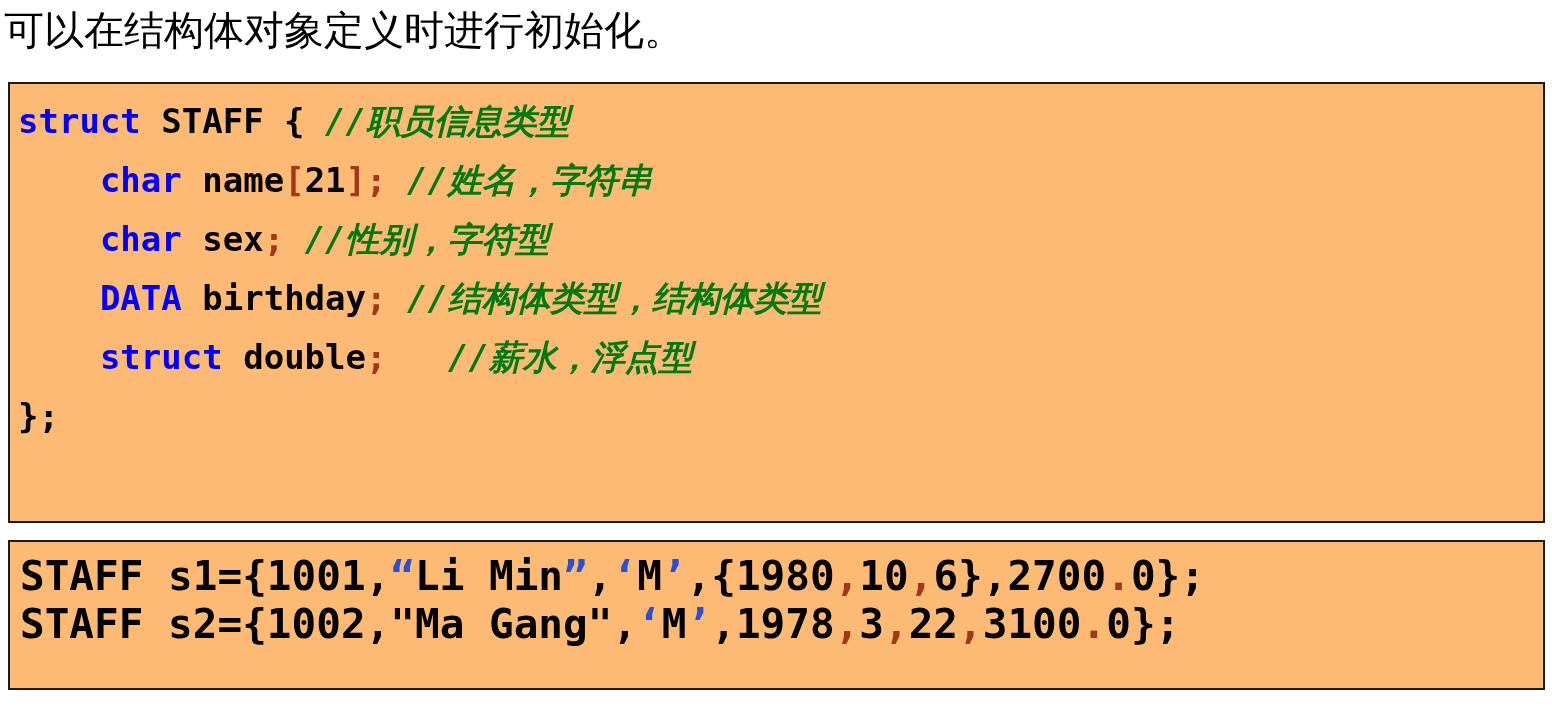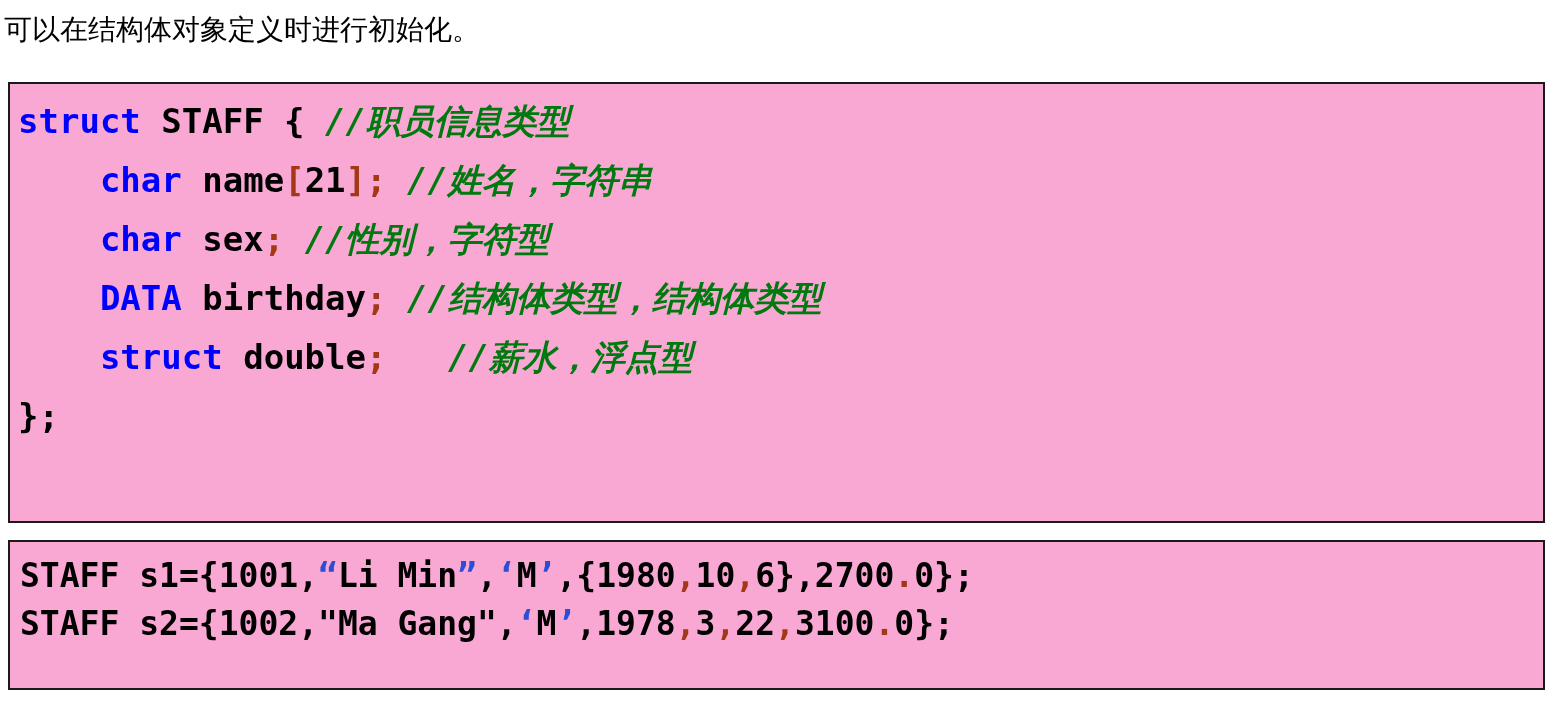--- a/index.html
+++ b/index.html
@@ -19,56 +19,56 @@
     height: 713px;
     box-sizing: border-box;
   }
 
   
   .heading {
     position: absolute;
     left: 4px;
     top: 2px;
     font-family: "DejaVu Sans", "Liberation Sans", sans-serif;
-    font-size: 28px;
+    font-size: 40px;
     line-height: 56px;
     color: #000000;
     white-space: nowrap;
     letter-spacing: 0px;
   }
 
   
   .code-box {
     position: absolute;
     left: 8px;
     width: 1537px;
     box-sizing: border-box;
     border: 2px solid #1a1a1a;
-    background: #f9a8d4;
+    background: #fdba74;
   }
   #box-struct {
     top: 82px;
     height: 441px;
     padding: 8px 0 0 8px;
   }
   #box-init {
     top: 540px;
     height: 150px;
     padding: 10px 0 0 10px;
   }
 
   .code-line {
     font-family: "DejaVu Sans Mono", "Liberation Mono", monospace;
     font-size: 34px;
     line-height: 59px;
     white-space: pre;
     color: #000000;
   }
   #box-init .code-line {
-    font-size: 33px;
+    font-size: 41px;
     line-height: 48px;
   }
 
   .kw      { color: #0000ff; font-weight: bold; }
   .plain   { color: #000000; font-weight: bold; }
   .punct   { color: #a33817; font-weight: bold; }
   .comment { color: #007a0f; font-weight: bold; font-style: italic; }
   .qt      { color: #2a4fd6; font-weight: bold; }
 
   #box-init .plain, #box-init .punct, #box-init .qt { font-weight: bold; }

